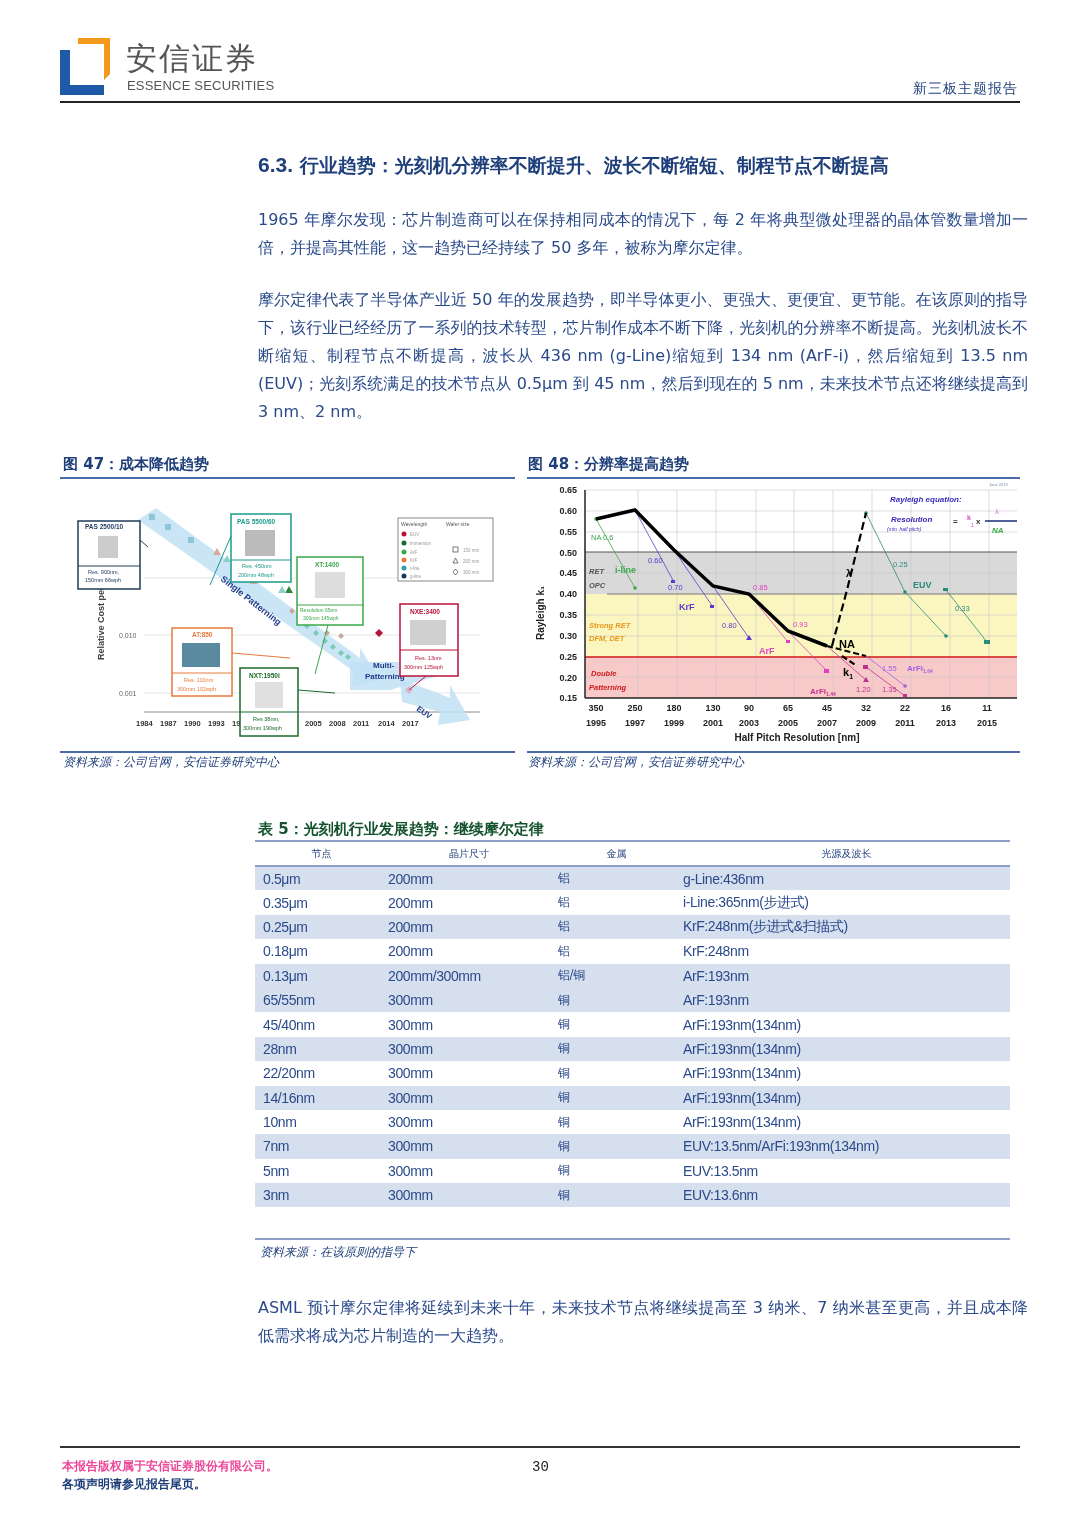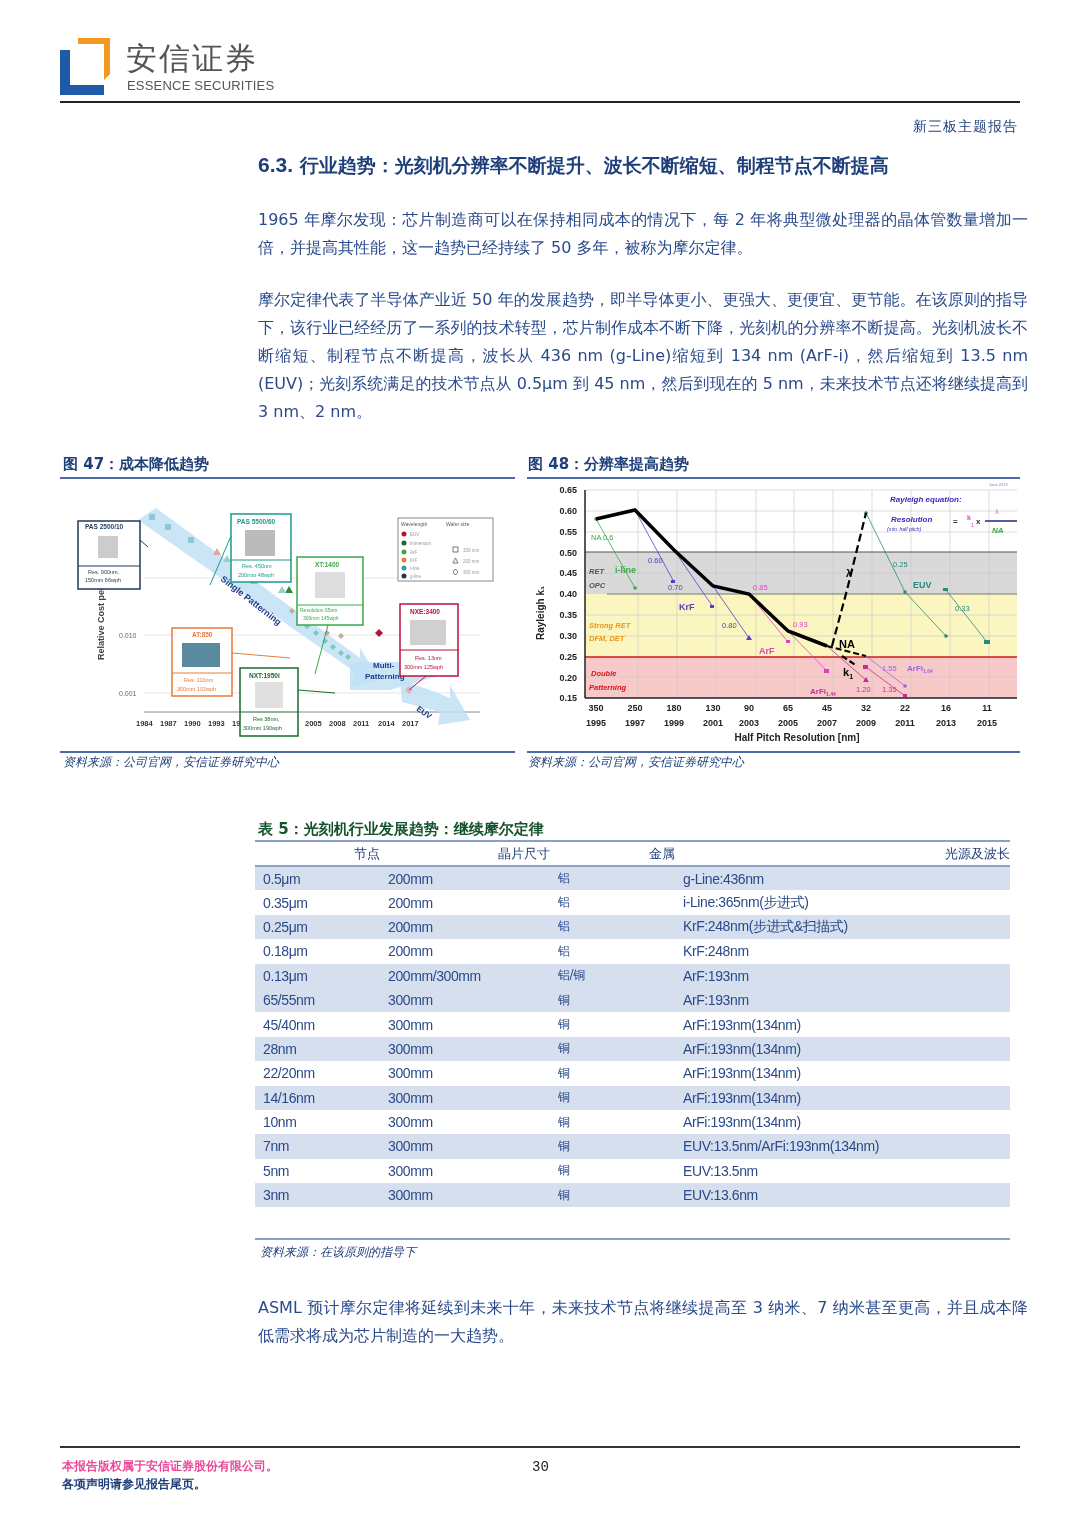--- a/index.html
+++ b/index.html
@@ -5,21 +5,21 @@
   * { box-sizing: border-box; margin: 0; padding: 0; }
   body { width: 1080px; height: 1527px; background: #ffffff; position: relative; overflow: hidden;
          font-family: "DejaVu Sans", "Liberation Sans", sans-serif; color: #1f3f7a; }
   .abs { position: absolute; }
 
   
   .logo-mark { left: 60px; top: 38px; width: 50px; height: 57px; }
   .logo-cn { left: 126px; top: 38px; font-size: 31px; color: #555; letter-spacing: 2px; font-family: "DejaVu Sans", sans-serif; }
   .logo-en { left: 127px; top: 78px; font-size: 13px; color: #555; font-family: "Liberation Sans", sans-serif; letter-spacing: 0.2px; }
   .header-line { left: 60px; top: 101px; width: 960px; height: 2px; background: #222; }
-  .header-right { right: 62px; top: 80px; font-size: 14px; color: #1f3f7a; font-family: Liberation Sans, sans-serif; letter-spacing: 1px; margin-top: 38px; }
+  .header-right { right: 62px; top: 80px; font-size: 14px; color: #1f3f7a; font-family: Liberation Sans, sans-serif; letter-spacing: 1px; }
 
   .section-title { left: 258px; top: 153px; font-size: 19px; font-weight: bold; color: #1f3f7a; font-family: "DejaVu Sans", sans-serif; }
   .section-title .num { font-family: "Liberation Sans", sans-serif; font-size: 21px; }
 
   .para { left: 258px; width: 770px; font-size: 16px; line-height: 28px; color: #2a4a8a; font-family: "DejaVu Sans", sans-serif; text-align: justify; }
   .p1 { top: 206px; }
   .p2 { top: 286px; }
   .p3 { top: 1294px; }
 
   
@@ -36,21 +36,21 @@
   .fig47-src { left: 63px; top: 754px; }
   .fig48-src { left: 528px; top: 754px; }
 
   .chart47 { left: 60px; top: 480px; width: 455px; height: 268px; }
   .chart48 { left: 527px; top: 480px; width: 493px; height: 268px; }
 
   
   .tbl-title { left: 258px; top: 820px; font-size: 15px; font-weight: bold; color: #14532d; }
   .tbl-topline { left: 255px; top: 840px; width: 755px; height: 2px; background: #8aa0c8; }
   .tbl { left: 255px; top: 842px; width: 755px; border-collapse: collapse; }
-  .tbl th { text-align: right; font-weight: normal; font-size: 13px; color: #1f3f7a; height: 24px; padding-left: 8px; font-family: "DejaVu Serif", serif; border-bottom: 2px solid #8aa0c8; }
+  .tbl th { text-align: center; font-weight: normal; font-size: 10px; color: #1f3f7a; height: 24px; padding-left: 8px; font-family: "DejaVu Serif", serif; border-bottom: 2px solid #8aa0c8; }
   .tbl td { font-size: 14px; color: #2a4a8a; height: 24.4px; padding-left: 8px; font-family: "Liberation Sans", sans-serif; letter-spacing: -0.4px; }
   .tbl tr.shade td { background: #d6dfee; }
   .tbl td.metal { font-family: "DejaVu Serif", serif; font-size: 12px; }
   .tbl-botline { left: 255px; top: 1238px; width: 755px; height: 2px; background: #8aa0c8; }
   .tbl-src { left: 260px; top: 1244px; }
 
   
   .footer-line { left: 60px; top: 1446px; width: 960px; height: 2px; background: #333; }
   .footer-l1 { left: 62px; top: 1458px; font-size: 12px; font-weight: bold; color: #ec4899; font-family: "DejaVu Serif", serif; }
   .footer-l2 { left: 62px; top: 1476px; font-size: 12px; font-weight: bold; color: #1f3f7a; font-family: "DejaVu Serif", serif; }

